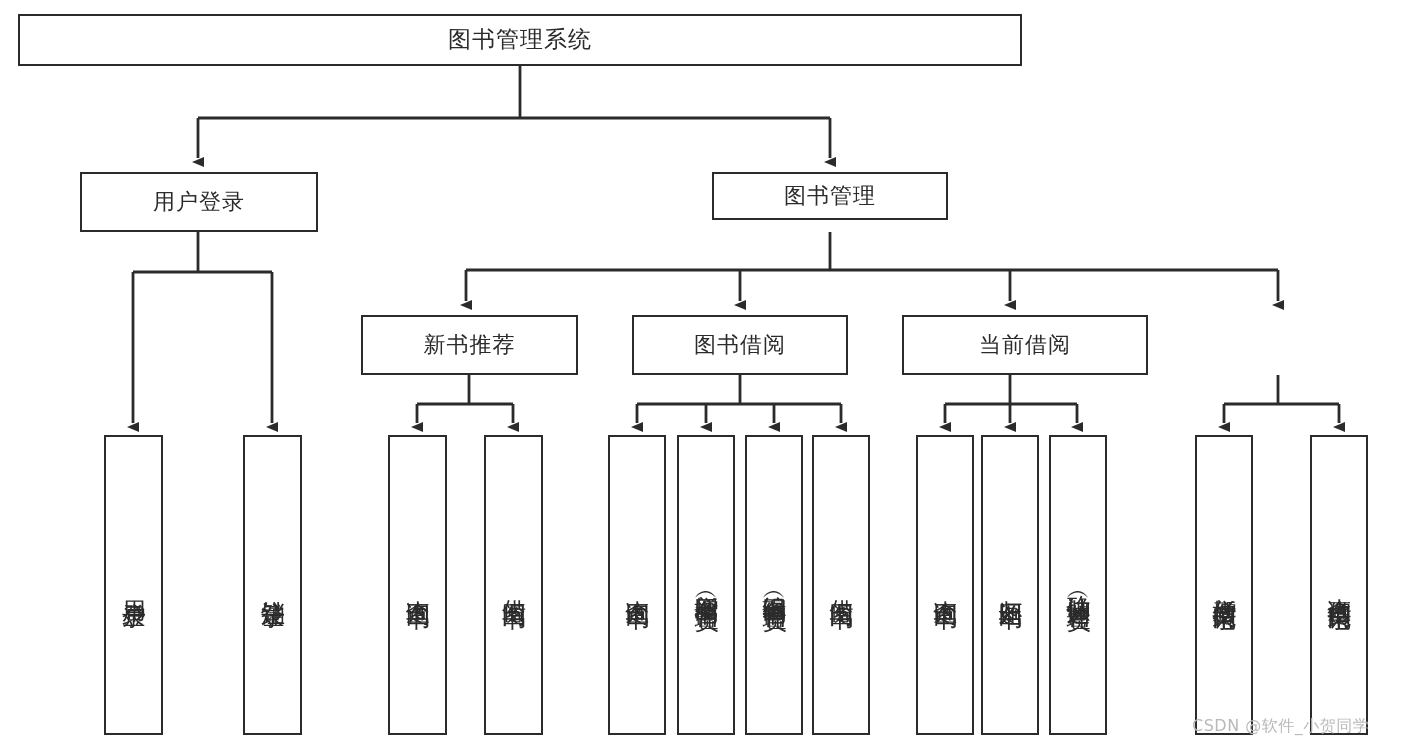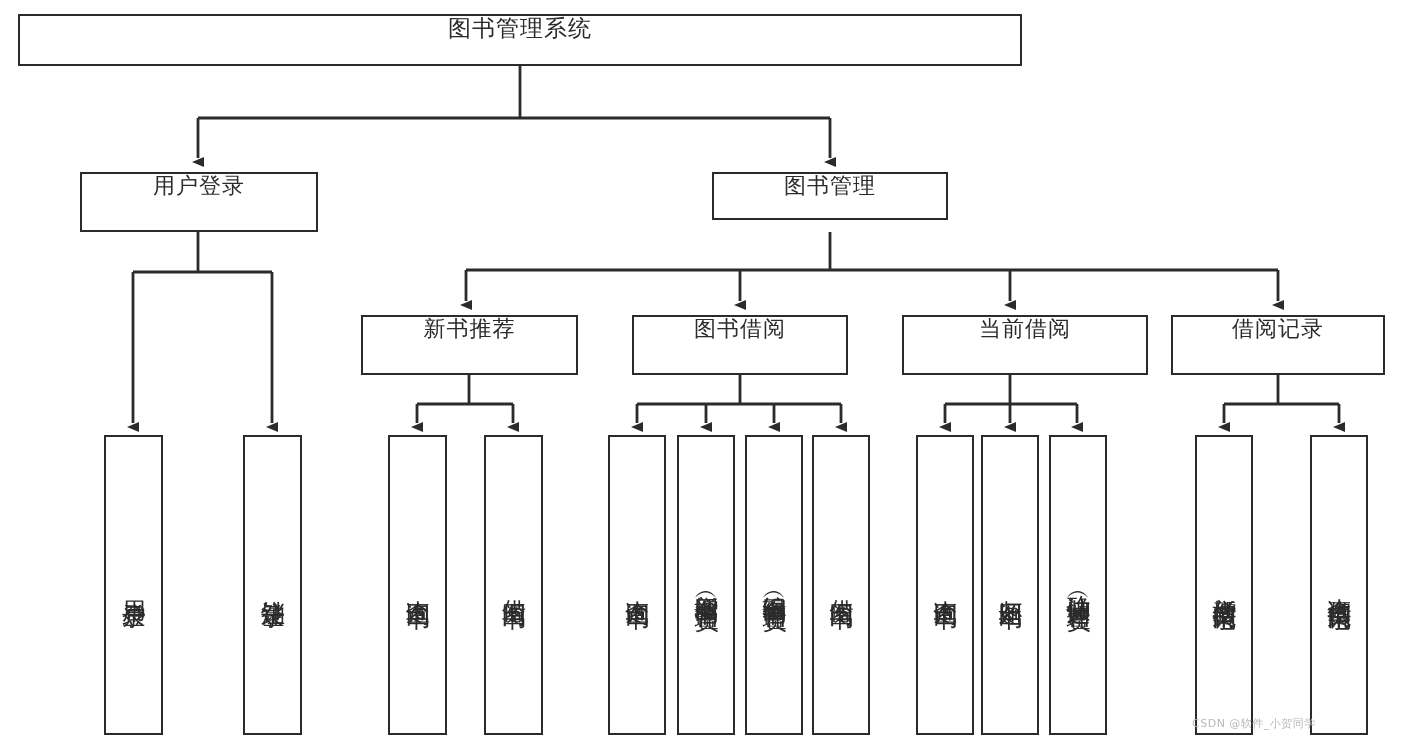--- a/index.html
+++ b/index.html
@@ -24,21 +24,21 @@
     width: 1405px;
     height: 747px;
     pointer-events: none;
   }
   .node {
     position: absolute;
     box-sizing: border-box;
     border: 2.5px solid #2b2b2b;
     background: #ffffff;
     display: flex;
-    align-items: flex-start;
+    align-items: center;
     justify-content: center;
     color: #2b2b2b;
   }
   .node.h {
     
   }
   .node.h .label {
     font-size: 22px;
     line-height: 1.1;
     letter-spacing: 1px;
@@ -58,21 +58,21 @@
     max-height: 272px;
     text-align: center;
   }
   .node.root .label {
     font-size: 23px;
   }
   #watermark {
     position: absolute;
     left: 1192px;
     top: 716px;
-    font-size: 11px;
+    font-size: 16px;
     color: #b9b9b9;
     white-space: nowrap;
     letter-spacing: 0.5px;
     font-family: "DejaVu Sans", "Liberation Sans", sans-serif;
   }
 </style>
 </head>
 <body>
 
 <div id="canvas">
@@ -144,23 +144,20 @@
   </div>
 
   <div class="node h" style="left:361px; top:315px; width:217px; height:60px;">
     <span class="label">新书推荐</span>
   </div>
 
   <div class="node h" style="left:902px; top:315px; width:246px; height:60px;">
     <span class="label">当前借阅</span>
   </div>
 
-  <div class="node h" style="left:1171px; top:315px; width:214px; height:60px;">
-    <span class="label">借阅记录</span>
-  </div>
 
   <div class="node v" style="left:104px; top:435px; width:59px; height:300px;">
     <span class="label">用户登录</span>
   </div>
 
   <div class="node v" style="left:243px; top:435px; width:59px; height:300px;">
     <span class="label">注销登录</span>
   </div>
 
   <div class="node v" style="left:388px; top:435px; width:59px; height:300px;">

